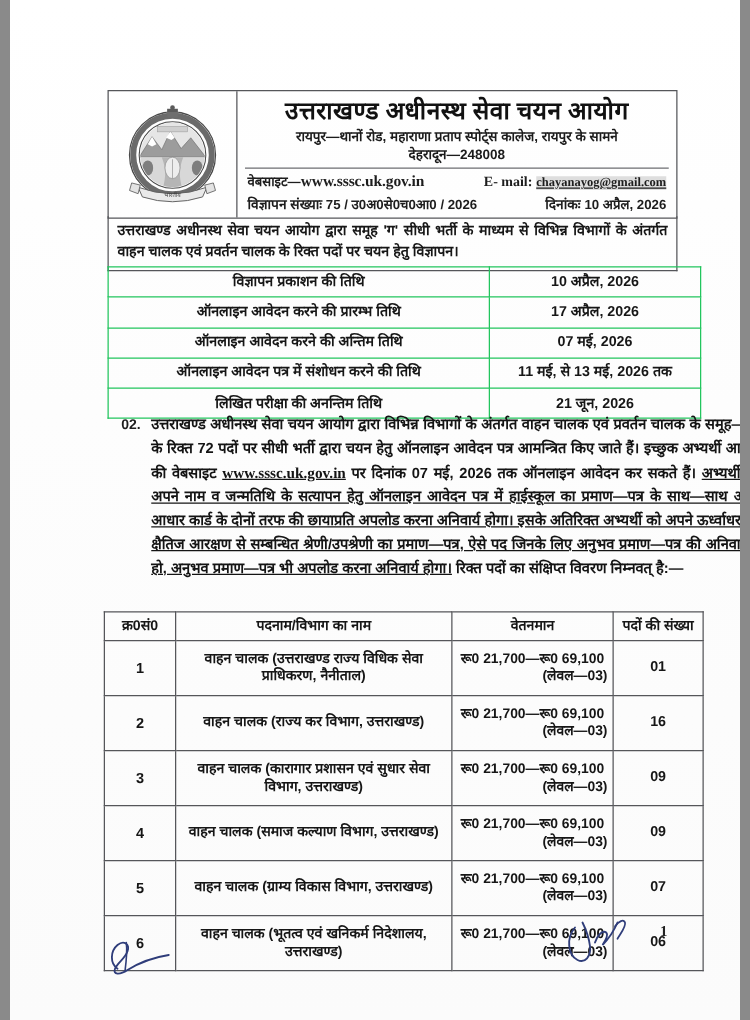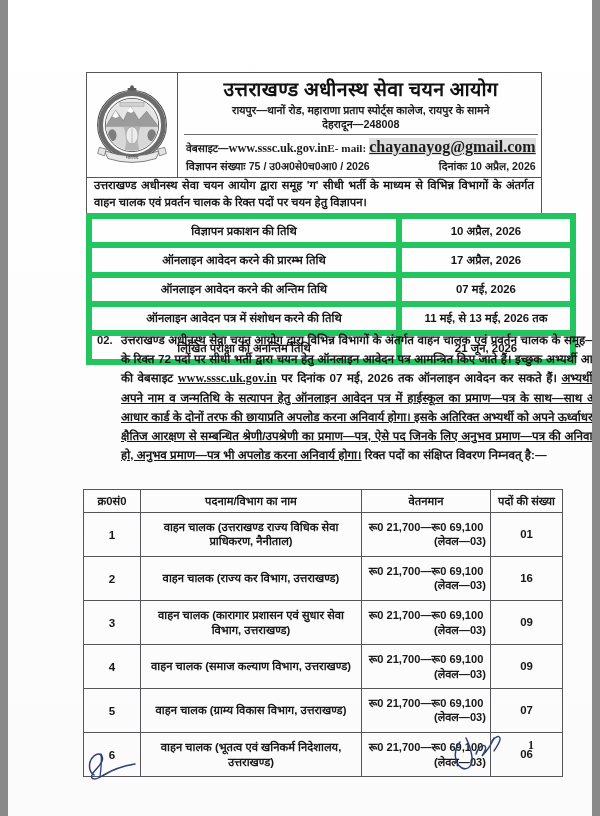--- a/index.html
+++ b/index.html
@@ -112,21 +112,21 @@
     letter-spacing: -0.1px;
   }
   .email-label {
     font-family: "Liberation Serif", "DejaVu Serif", serif;
     font-weight: 700;
     font-size: 11.2px;
   }
   .email-value {
     font-family: "Liberation Serif", "DejaVu Serif", serif;
     font-weight: 700;
-    font-size: 16px;
+    font-size: 10px;
     text-decoration: underline;
     background: #dedede;
   }
   .advt-row {
     display: flex;
     align-items: baseline;
     justify-content: space-between;
     padding: 2px 2px 2px 2px;
     font-size: 11px;
   }
@@ -162,21 +162,21 @@
   
   .dates-table {
     position: absolute;
     left: 78px;
     top: 213px;
     width: 456px;
     border-collapse: collapse;
     table-layout: fixed;
   }
   .dates-table td {
-    border: 6px solid #22c55e;
+    border: 1px solid #22c55e;
     font-size: 11.4px;
     font-weight: 600;
     text-align: center;
     padding: 4.5px 4px;
     line-height: 1.25;
     color: #161616;
   }
   .dates-table td.k { width: 296px; }
   .dates-table td.v { width: 160px; }
 

